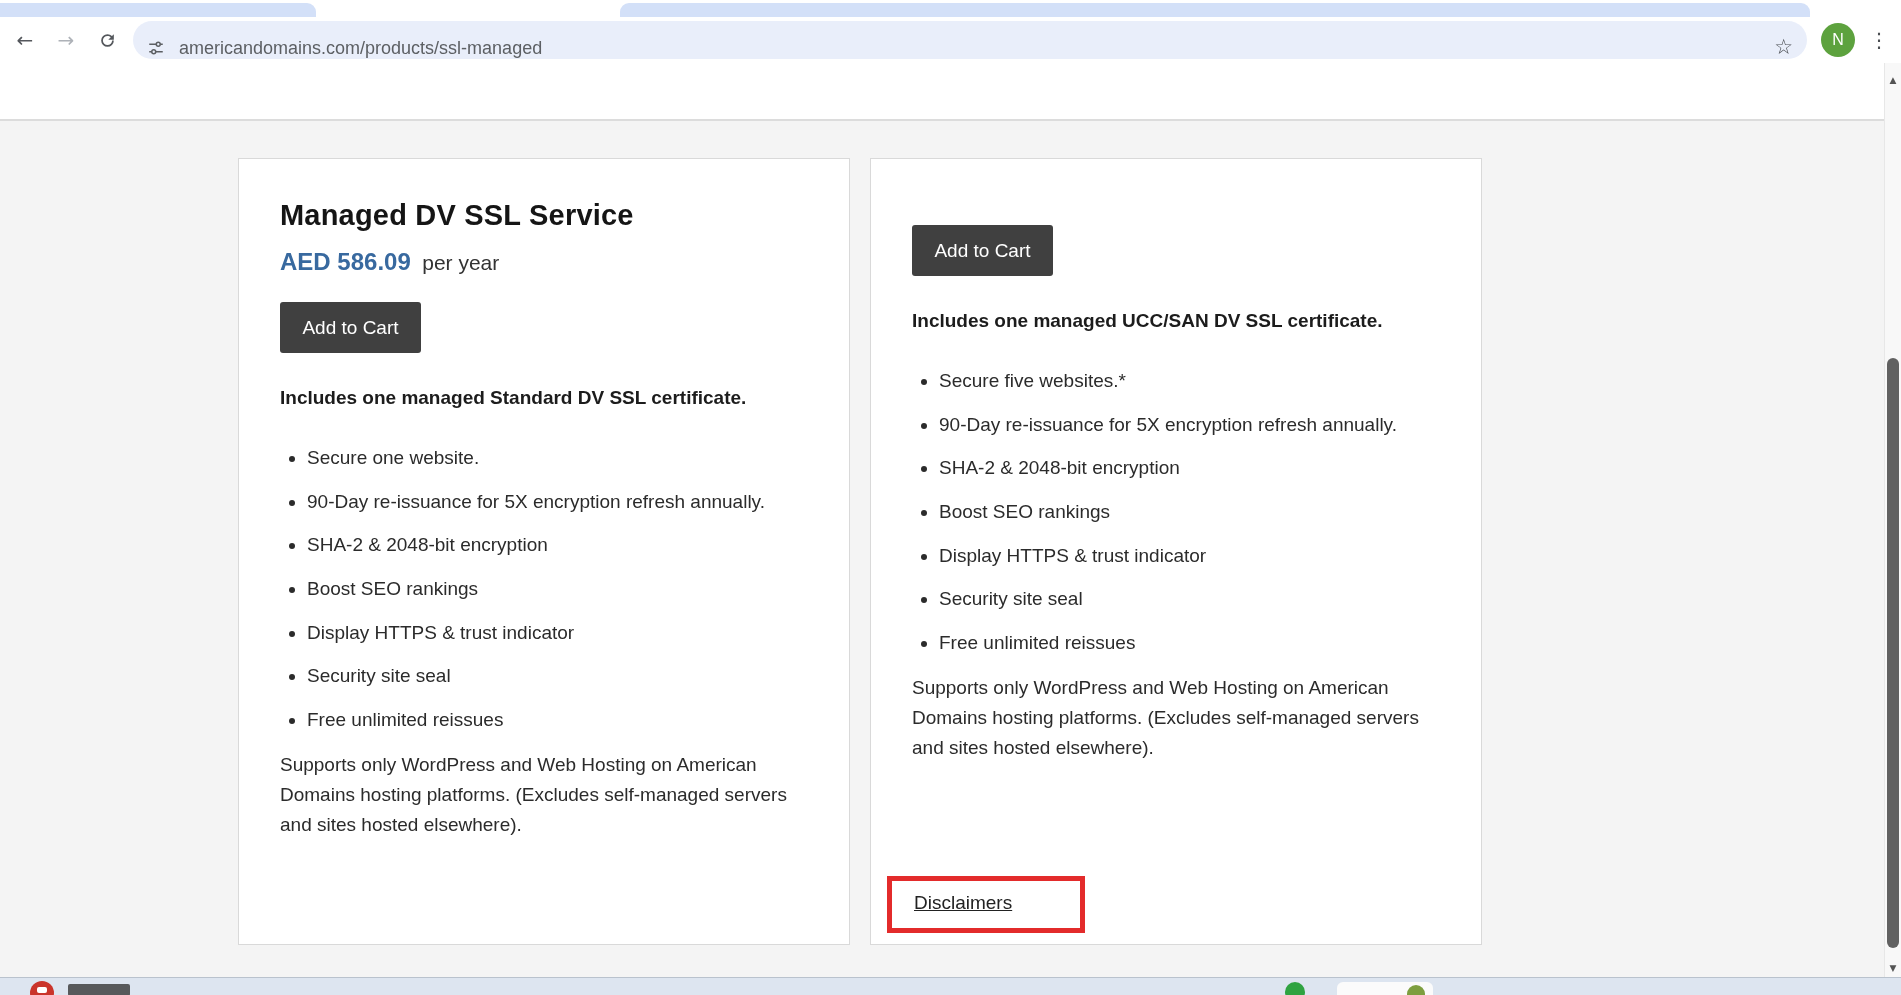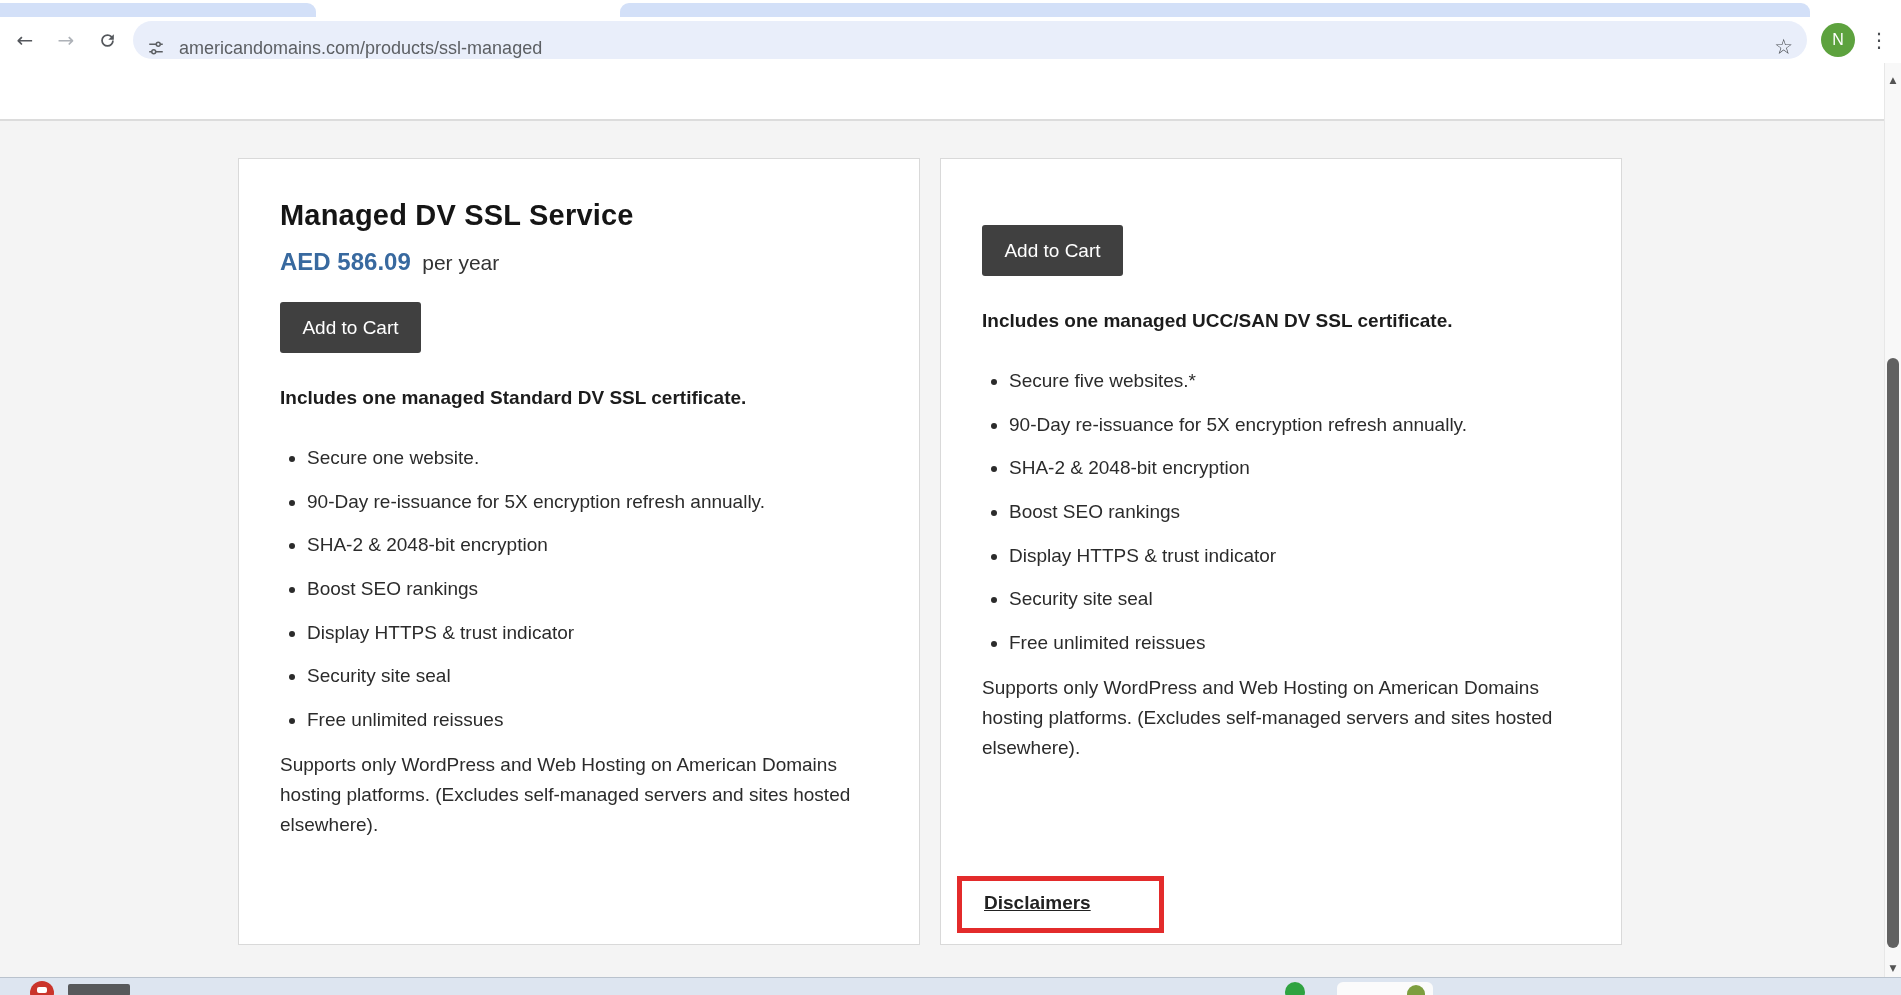--- a/index.html
+++ b/index.html
@@ -23,33 +23,33 @@
   .star { font-family:"DejaVu Sans", sans-serif; font-size:21px; color:#4a4d52; margin-left:10px; }
 
   .avatar { width:34px; height:34px; border-radius:50%; background:#5da23e; color:#ffffff; font-size:16px; display:flex; align-items:center; justify-content:center; margin-right:14px; }
   .menu-dots { font-family:"DejaVu Sans", sans-serif; font-size:20px; color:#4a4d52; width:20px; text-align:center; }
 
   
   .content { position:absolute; top:63px; left:0; width:1884px; height:914px; background:#f4f4f4; overflow:hidden; }
   .header-band { width:100%; height:58px; background:#ffffff; border-bottom:2px solid #dcdcdc; }
 
   .cards-row { display:flex; gap:20px; padding:37px 0 0 238px; }
-  .card { width:682px; height:787px; background:#ffffff; border:1px solid #d9d9d9; padding:40px 41px; position:relative; }
+  .card { width:612px; height:787px; background:#ffffff; border:1px solid #d9d9d9; padding:40px 41px; position:relative; }
 
   .card h2 { font-size:29px; font-weight:700; color:#151515; letter-spacing:0.2px; }
   .price-row { margin-top:16px; }
   .price { font-size:24px; font-weight:700; color:#38699f; }
   .period { font-size:21px; color:#333333; margin-left:7px; }
   .add-btn { margin-top:26px; width:141px; height:51px; background:#404040; color:#ffffff; border:none; border-radius:3px; font-size:19px; font-family:"Liberation Sans", sans-serif; cursor:pointer; display:block; }
   .intro { margin-top:34px; font-size:19px; font-weight:700; color:#1c1c1c; }
   .features { margin-top:36px; padding-left:27px; list-style:disc; }
   .features li { font-size:19px; color:#2b2b2b; margin-bottom:18px; line-height:1.35; }
   .note { margin-top:13px; font-size:19px; color:#2b2b2b; line-height:30px; max-width:600px; }
 
-  .disclaimer-box { position:absolute; left:16px; top:717px; border:5px solid #e32b2b; padding:11px 68px 14px 22px;font-weight:bold; }
+  .disclaimer-box { position:absolute; left:16px; top:717px; border:5px solid #e32b2b; padding:11px 68px 14px 22px; }
   .disclaimer-link { font-size:19px; color:#222222; text-decoration:underline; cursor:pointer; }
 
   
   .scrollbar { position:absolute; top:63px; right:0; width:17px; height:914px; background:#f8f8f8; border-left:1px solid #e7e7e7; }
   .sb-arrow { position:absolute; left:0; width:16px; text-align:center; font-family:"DejaVu Sans", sans-serif; font-size:9px; color:#545454; }
   .sb-arrow.up { top:12px; }
   .sb-arrow.down { bottom:4px; }
   .sb-thumb { position:absolute; left:2px; top:295px; width:12px; height:590px; background:#616161; border-radius:7px; }
 
   

